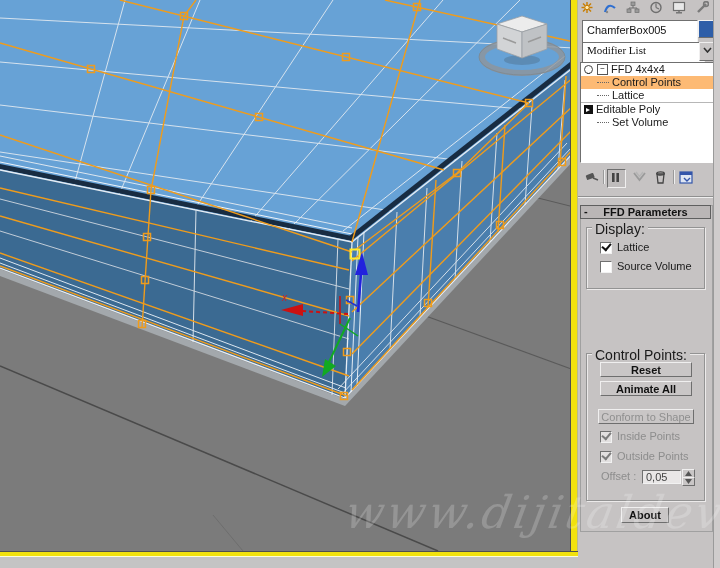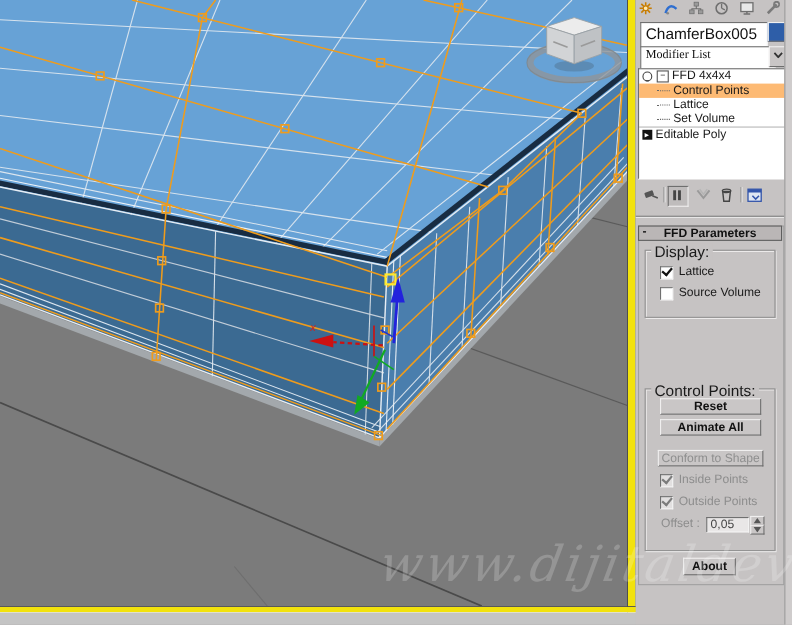--- a/index.html
+++ b/index.html
@@ -19,21 +19,21 @@
   
   #panel{position:absolute;left:578px;top:0;width:142px;height:568px;background:#c6c3c3;
          font-size:11px;color:#1a1a1a;}
   #panel-scroll-strip{position:absolute;left:135px;top:0;width:7px;height:568px;
          background:#cfcccc;border-left:1px solid #9a9a9a;}
   .tabs{position:absolute;left:2px;top:0;width:132px;height:14px;display:flex;gap:9px;align-items:flex-end;}
   .tabicon{width:14px;height:13px;display:block;}
   .inset{background:#fff;border:1px solid;border-color:#707070 #f2f2f2 #f2f2f2 #707070;}
   .bevel{background:#c9c6c6;border:1px solid;border-color:#f0efef #6e6e6e #6e6e6e #f0efef;}
   #name-field{position:absolute;left:4px;top:20px;width:110px;height:15px;padding:1px 0 12px 4px;
-    font-size:14px;color:#111;}
+    font-size:11px;color:#111;}
   #color-swatch{position:absolute;left:120px;top:20px;width:16px;height:16px;background:#2e5ea8;
     border:1px solid;border-color:#f0efef #6e6e6e #6e6e6e #f0efef;}
   #modifier-list{position:absolute;left:4px;top:42px;width:117px;height:15px;padding:1px 0 4px 4px;color:#111;font-family:Liberation Serif, serif;}
   #modifier-list-arrow{position:absolute;left:121px;top:42px;width:15px;height:17px;}
   #modifier-list-arrow svg{display:block;margin:4px auto 0;}
   #stack{position:absolute;left:2px;top:62px;width:133px;height:99px;background:#fff;
     border:1px solid;border-color:#6f6f6f #ffffff #ffffff #6f6f6f;line-height:13px;}
   .srow{height:13px;white-space:nowrap;display:flex;align-items:center;padding-left:3px;}
   .srow .lbl{padding-left:3px;}
   .bulb{width:7px;height:7px;border:1px solid #444;border-radius:50%;display:inline-block;position:relative;}
@@ -292,27 +292,27 @@
       <span class="lbl">FFD 4x4x4</span>
     </div>
     <div class="srow hl">
       <span class="tree"></span>
       <span class="lbl">Control Points</span>
     </div>
     <div class="srow">
       <span class="tree"></span>
       <span class="lbl">Lattice</span>
     </div>
+    <div class="srow divider-top">
+      <span class="blacksq"></span>
+      <span class="lbl">Editable Poly</span>
+    </div>
     <div class="srow">
       <span class="tree"></span>
       <span class="lbl">Set Volume</span>
-    </div>
-    <div class="srow divider-top">
-      <span class="blacksq"></span>
-      <span class="lbl">Editable Poly</span>
     </div>
   </div>
 
   <div id="stack-toolbar">
     <svg class="ticon" style="left:3px" viewBox="0 0 17 17">
       <rect x="3" y="5" width="8" height="5" rx="1" fill="#555" transform="rotate(-20 7 7)"></rect>
       <line x1="10" y1="9" x2="15" y2="11" stroke="#555" stroke-width="1.5"></line>
     </svg>
     <div class="vsep" style="left:23px"></div>
     <div class="ticon pressed" style="left:27px">

